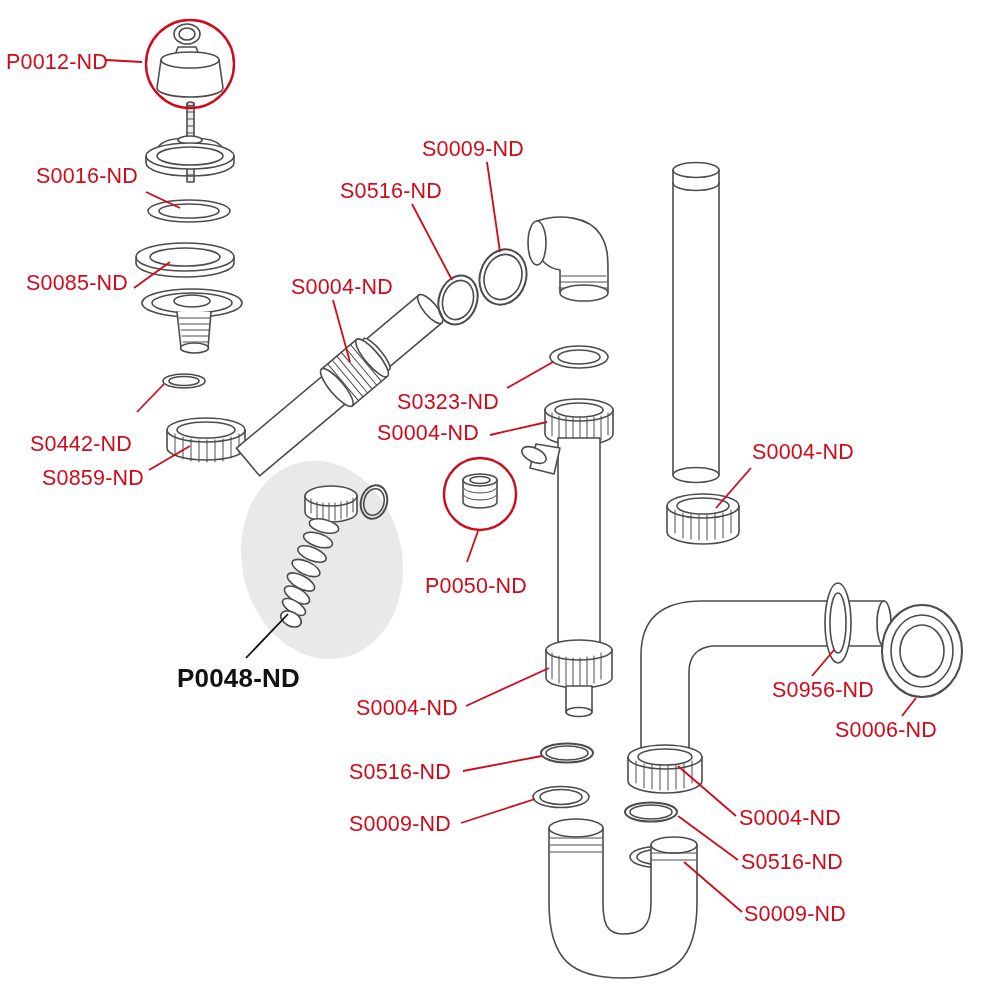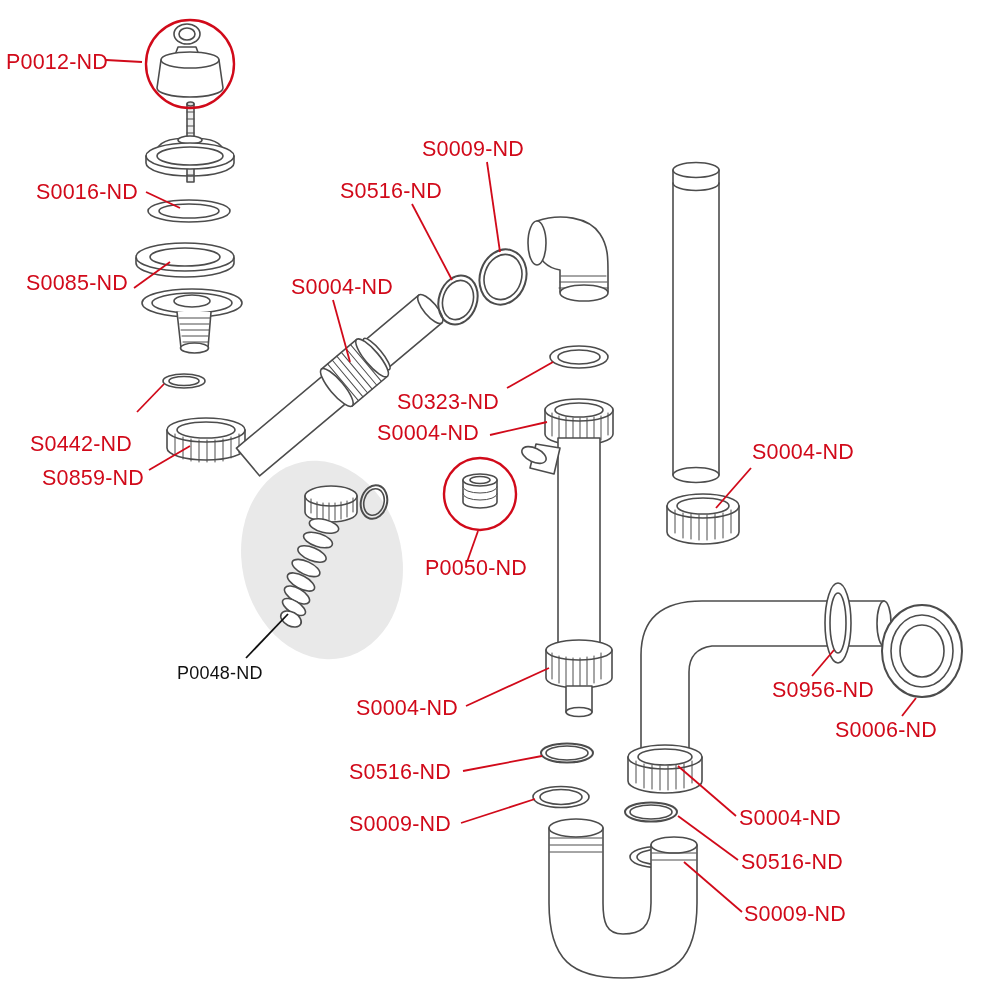--- a/index.html
+++ b/index.html
@@ -15,22 +15,22 @@
   .label{
     position:absolute;
     color:var(--label-red,#d10a1a);
     font-size:21.5px;
     font-weight:400;
     white-space:nowrap;
     letter-spacing:0.2px;
   }
   .label.bold-black{
     color:var(--label-black,#111111);
-    font-weight:400;
-    font-size:18px;
+    font-weight:700;
+    font-size:26px;
     text-align:right;
   }
   .red-stroke{stroke:var(--label-red,#d10a1a);}
   .shade{fill:var(--shade,#e9e9e9);}
 </style>
 </head>
 <body>
 
 <div class="stage" style="--label-red: #d10a1a; --label-black: #111111; --shade: #e9e9e9;">
 
@@ -266,31 +266,31 @@
       <line x1="463" y1="771" x2="542" y2="756"></line>
       <line x1="461" y1="823" x2="535" y2="799"></line>
       <line x1="736" y1="816" x2="678" y2="766"></line>
       <line x1="738" y1="860" x2="678" y2="816"></line>
       <line x1="742" y1="912" x2="684" y2="862"></line>
     </g>
   </svg>
 
   <div class="labels">
     <div class="label" style="left:6px;top:50px">P0012-ND</div>
-    <div class="label" style="left:36px;top:180px">S0016-ND</div>
+    <div class="label" style="left:36px;top:164px">S0016-ND</div>
     <div class="label" style="left:26px;top:271px">S0085-ND</div>
     <div class="label" style="left:291px;top:275px">S0004-ND</div>
     <div class="label" style="left:340px;top:179px">S0516-ND</div>
     <div class="label" style="left:422px;top:137px">S0009-ND</div>
     <div class="label" style="left:397px;top:390px">S0323-ND</div>
     <div class="label" style="left:30px;top:432px">S0442-ND</div>
     <div class="label" style="left:42px;top:466px">S0859-ND</div>
     <div class="label" style="left:377px;top:421px">S0004-ND</div>
     <div class="label" style="left:752px;top:440px">S0004-ND</div>
-    <div class="label" style="left:425px;top:556px">P0050-ND</div>
+    <div class="label" style="left:425px;top:574px">P0050-ND</div>
     <div class="label bold-black" style="left:177px;top:663px">P0048-ND</div>
     <div class="label" style="left:356px;top:696px">S0004-ND</div>
     <div class="label" style="left:772px;top:678px">S0956-ND</div>
     <div class="label" style="left:835px;top:718px">S0006-ND</div>
     <div class="label" style="left:349px;top:760px">S0516-ND</div>
     <div class="label" style="left:349px;top:812px">S0009-ND</div>
     <div class="label" style="left:739px;top:806px">S0004-ND</div>
     <div class="label" style="left:741px;top:850px">S0516-ND</div>
     <div class="label" style="left:744px;top:902px">S0009-ND</div>
   </div>

